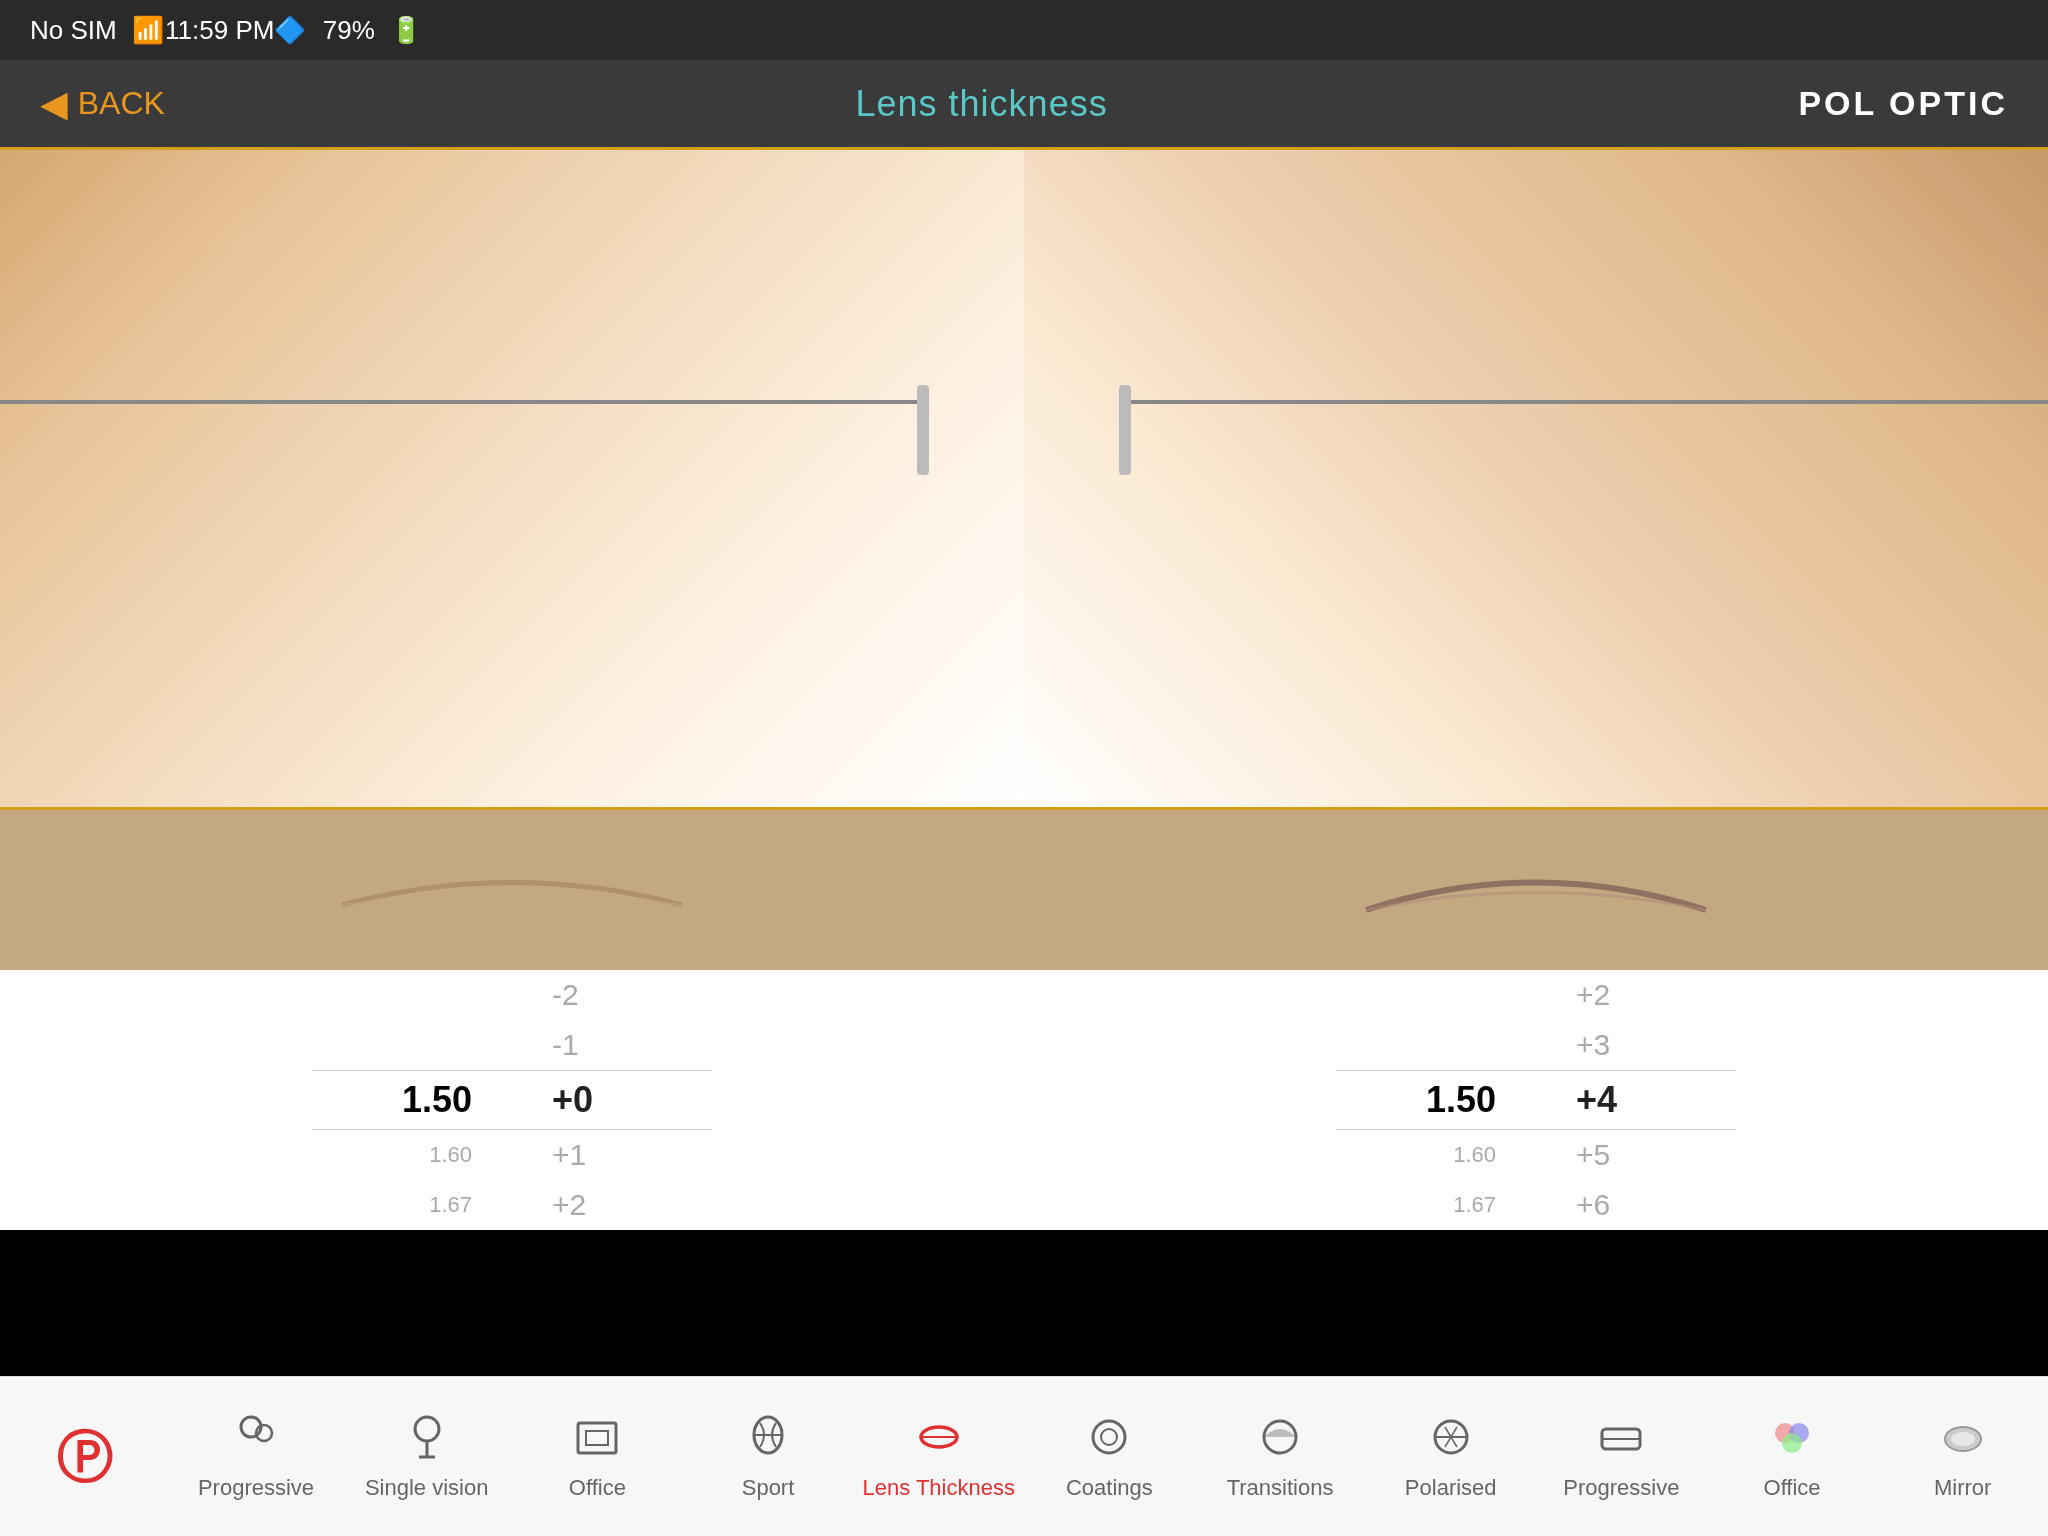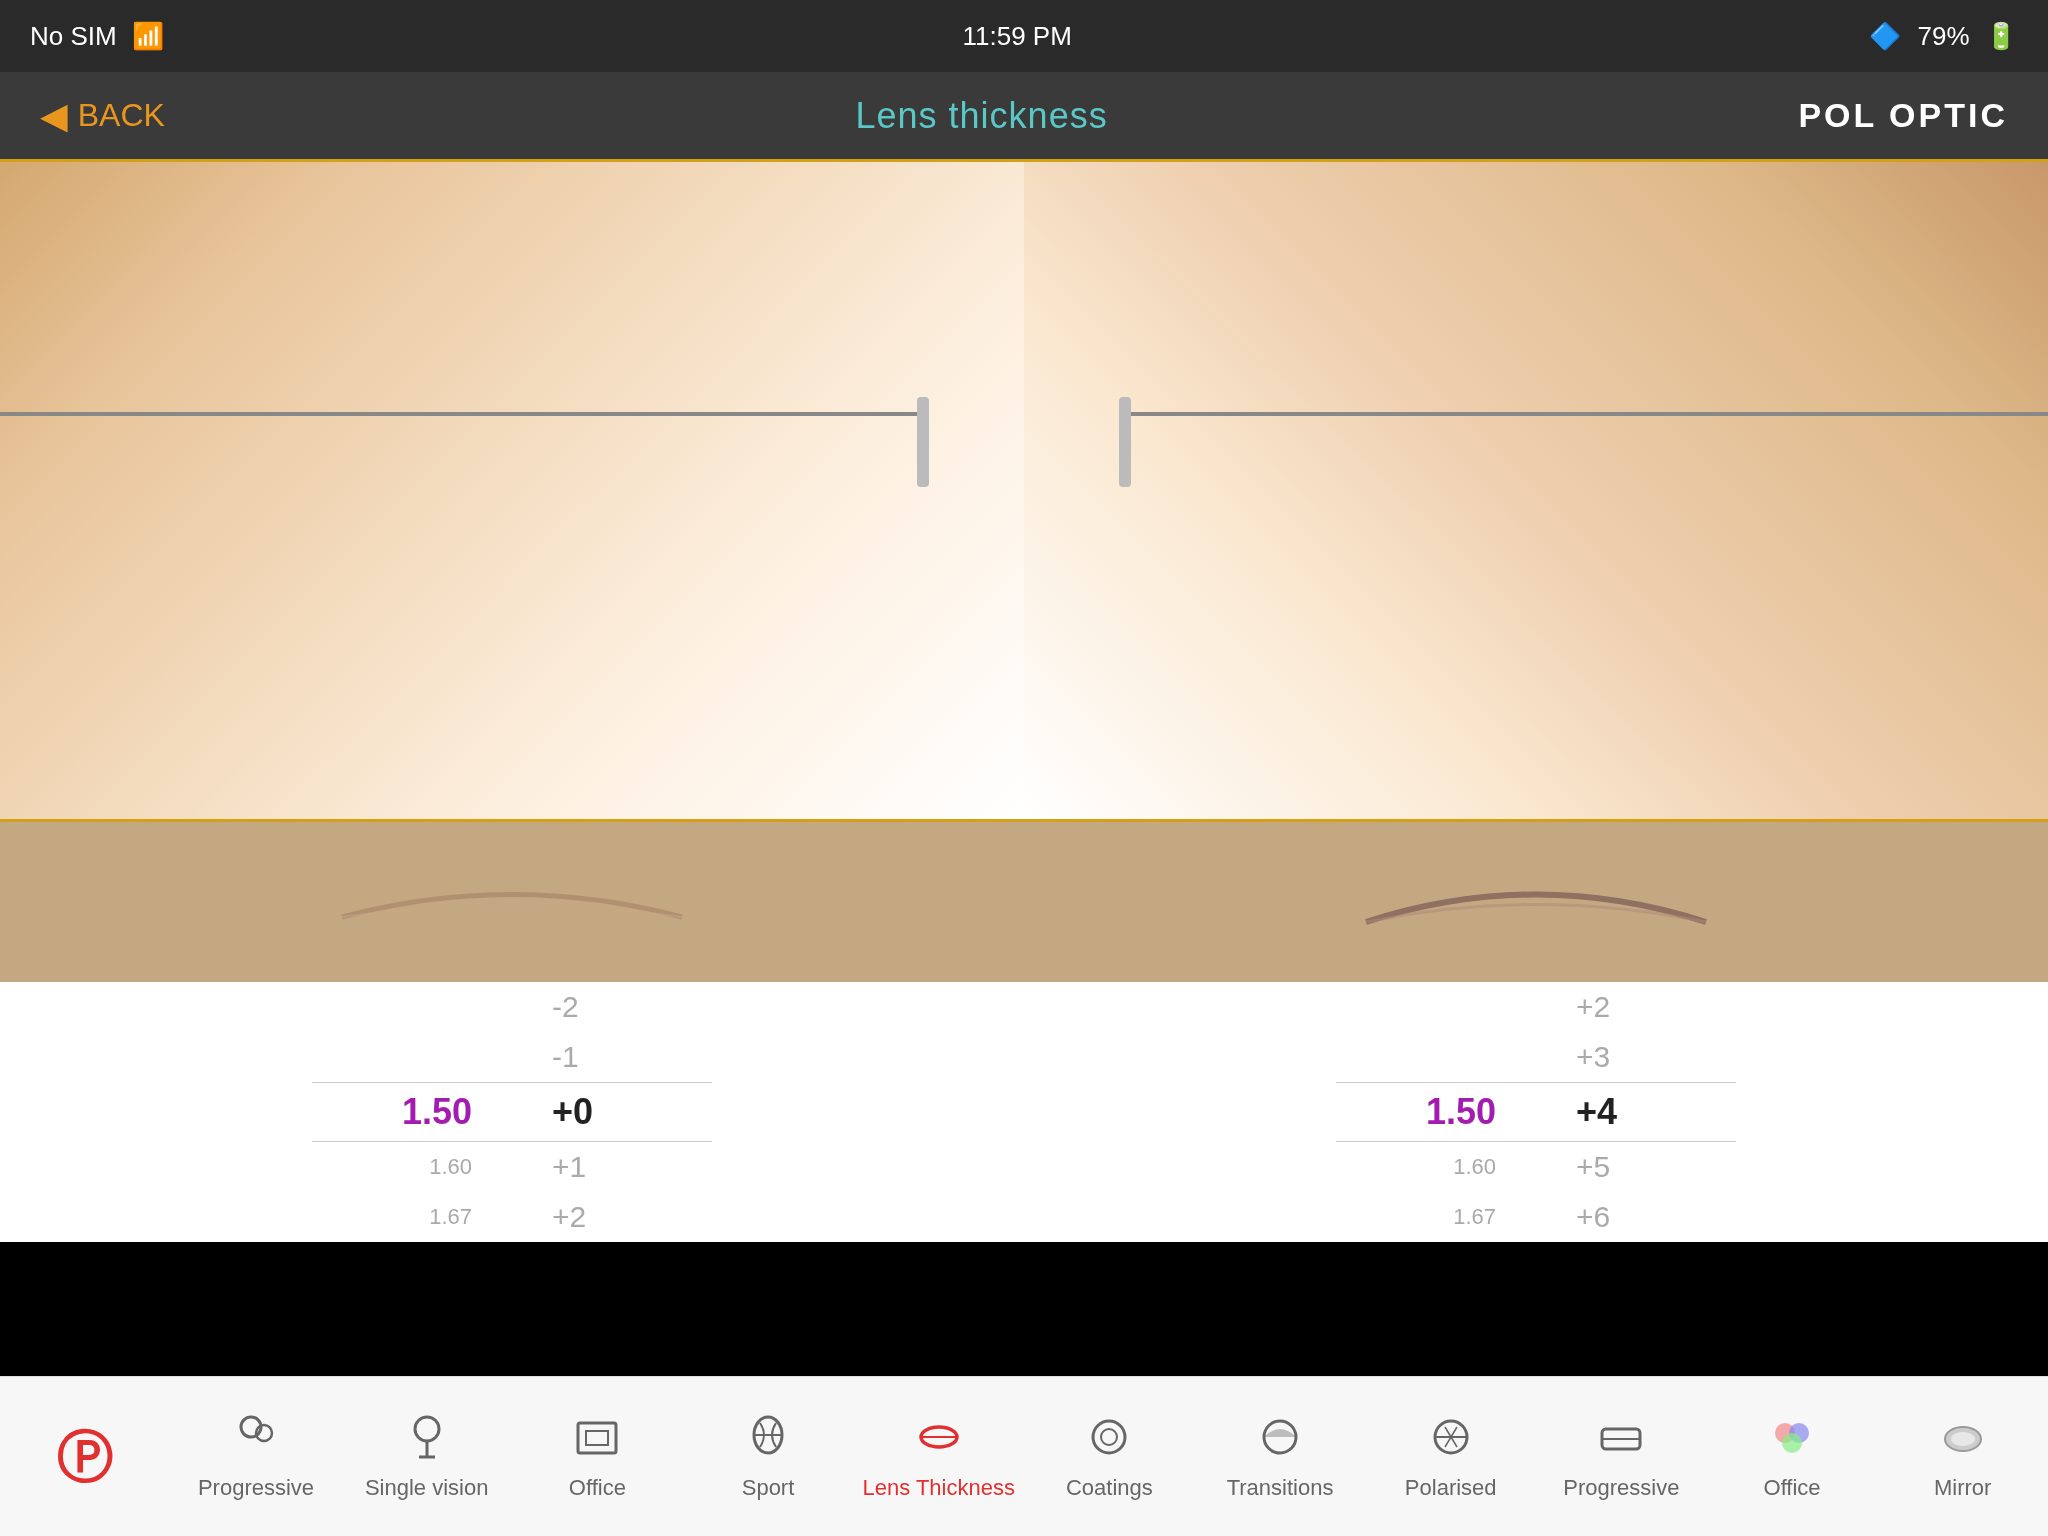--- a/index.html
+++ b/index.html
@@ -1,22 +1,22 @@
 <!DOCTYPE html>
 <html><head>
   <meta charset="utf-8">
   <style>
     * { margin: 0; padding: 0; box-sizing: border-box; }
     html, body { width: 2048px; height: 1536px; overflow: hidden; font-family: -apple-system, 'Helvetica Neue', Arial, sans-serif; background: #000; }
 
     
     #status-bar {
-      width: 2048px; height: 72px;
+      width: 2048px; height: 60px;
       background: #2a2a2a;
-      display: flex; align-items: center; justify-content: space-between;
+      display: flex; align-items: center; justify-content: flex-start;
       padding: 0 30px;
       color: #fff; font-size: 26px;
     }
     .status-left { display: flex; align-items: center; gap: 16px; }
     .status-right { display: flex; align-items: center; gap: 16px; }
 
     
     #nav-bar {
       width: 2048px; height: 90px;
       background: #3a3a3a;
@@ -95,21 +95,21 @@
       display: flex; align-items: center; width: 400px;
       padding: 8px 0;
       justify-content: center; gap: 80px;
     }
     .picker-row.selected {
       border-top: 1px solid #ccc;
       border-bottom: 1px solid #ccc;
     }
     .picker-index { color: #aaa; font-size: 22px; width: 80px; text-align: right; }
     .picker-value { color: #aaa; font-size: 30px; width: 80px; text-align: left; }
-    .picker-index.bold { color: #a21caf; font-size: 36px; font-weight: bold; }
+    .picker-index.bold { color: #000000; font-size: 36px; font-weight: bold; }
     .picker-value.bold { color: #222; font-size: 36px; font-weight: bold; }
 
     
     #tab-bar {
       width: 2048px; height: 160px;
       background: #f7f7f7;
       border-top: 1px solid #ddd;
       display: flex; align-items: stretch;
       position: absolute; bottom: 0;
     }

